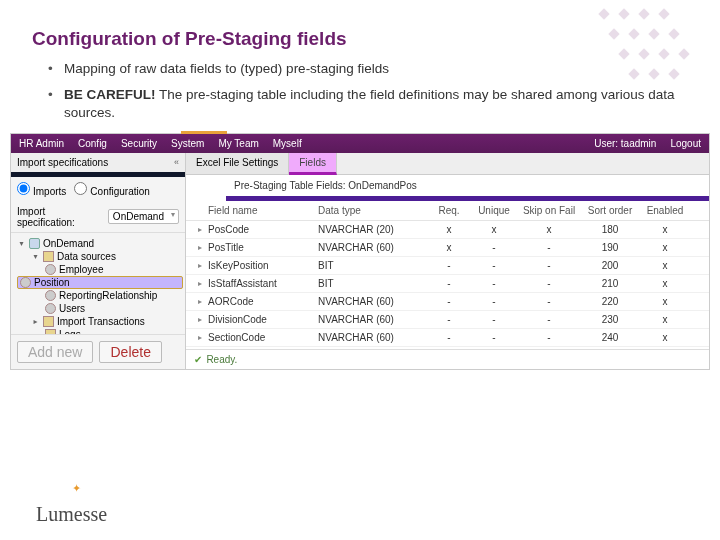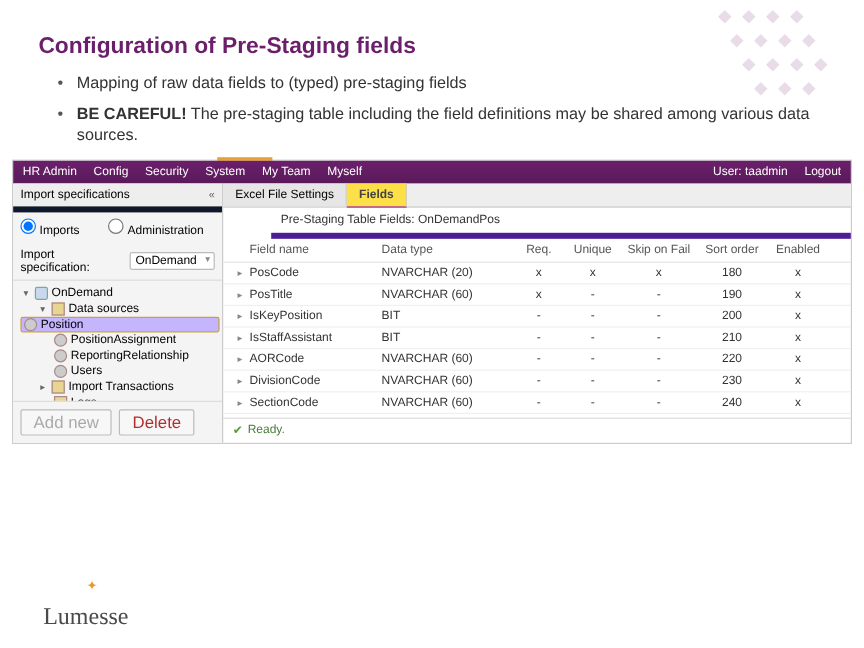--- a/index.html
+++ b/index.html
@@ -13,42 +13,42 @@
   .bullets b { font-weight: bold; }
   .app { margin: 6px 10px 0 10px; border: 1px solid #ccc; font-size: 10px; background: #fff; }
   .topbar { background: linear-gradient(#6b1f6b,#5a1a5a); color: #fff; display: flex; align-items: center; padding: 4px 8px; gap: 14px; }
   .topbar .tabitem { cursor: pointer; }
   .topbar .spacer { flex: 1; }
   .orange-line { height: 3px; background: #e8a23a; margin-top:-3px; width: 46px; margin-left: 170px; }
   .body { display: flex; height: 216px; }
   .left { width: 175px; border-right: 1px solid #ccc; background: #f4f4f4; display: flex; flex-direction: column; }
   .left-head { background: #eee; padding: 4px 6px; border-bottom: 5px solid #0f172a; display: flex; align-items: center; }
   .left-head .expand { margin-left: auto; font-size: 9px; color: #666; }
-  .radios { display: flex; gap: 24px; padding: 5px 6px; align-items: center; }
+  .radios { display: flex; gap: 8px; padding: 5px 6px; align-items: center; }
   .radios input { margin-right: 3px; }
   .importspec { padding: 4px 6px; display: flex; align-items: center; gap: 4px; border-bottom: 1px solid #ddd; }
   .importspec .dd { border: 1px solid #bbb; background: #fff; padding: 1px 14px 1px 4px; position: relative; border-radius: 2px; }
   .importspec .dd::after { content: "▾"; position: absolute; right: 3px; top: 0; font-size: 8px; color: #888; }
   .tree { flex: 1; padding: 4px 2px 4px 6px; overflow: hidden; }
   .tree-row { display: flex; align-items: center; gap: 3px; padding: 1px 0; white-space: nowrap; }
   .tree-row .tw { width: 9px; text-align: center; color: #666; font-size: 8px; }
   .tree-row .ico { width: 11px; height: 11px; display: inline-block; background: #d9c27a; border: 1px solid #a88; }
   .tree-row .ico.folder { background: #e8d58f; }
   .tree-row .ico.db { background: #c9d8ec; border-color:#7a9; border-radius:2px; }
   .tree-row .ico.gear { background: #ccc; border-radius:50%; }
   .tree-row.sel { background: #c4b5fd; border: 1px solid #caa23a; border-radius: 2px; padding: 0 2px; }
   .ind1 { padding-left: 14px; } .ind2 { padding-left: 28px; }
   .left-foot { display: flex; gap: 6px; padding: 6px; border-top: 1px solid #ddd; }
   .btn { border: 1px solid #bbb; background: #f7f7f7; padding: 2px 10px; border-radius: 2px; font-size: 14px; cursor: pointer; }
   .btn.disabled { color: #aaa; }
   .btn.del { color: #b03030; }
   .right { flex: 1; display: flex; flex-direction: column; }
   .tabs { display: flex; background: #eee; border-bottom: 1px solid #ccc; }
   .tabs .tab { padding: 4px 10px; border-right: 1px solid #ccc; background: #e6e6e6; cursor: pointer; }
-  .tabs .tab.active { background: #fde047; border-bottom: 1px solid #a21caf; margin-bottom: -1px; font-weight: bold; color: #444; }
+  .tabs .tab.active { background: #f0abfc; border-bottom: 3px solid #a21caf; margin-bottom: -1px; font-weight: normal; color: #444; }
   .subtitle { padding: 5px 8px; color: #333; border-bottom: 5px solid #4c1d95; margin-left: 40px; }
   .grid { flex: 1; overflow: hidden; }
   .ghead, .grow { display: grid; grid-template-columns: 16px 110px 110px 42px 48px 62px 60px 50px; align-items: center; }
   .ghead { color: #555; padding: 4px 6px; border-bottom: 1px solid #e4e4e4; }
   .ghead div { text-align: center; } .ghead div:nth-child(2), .ghead div:nth-child(3){ text-align:left; }
   .grow { padding: 3px 6px; border-bottom: 1px solid #f0f0f0; color: #333; }
   .grow .exp { color: #888; font-size: 8px; }
   .grow div { text-align: center; } .grow div:nth-child(2), .grow div:nth-child(3){ text-align:left; }
   .status { border-top: 1px solid #ddd; padding: 4px 8px; color: #4a7a3a; display: flex; align-items: center; gap: 4px; }
   .status .chk { color: #5a9a3a; }
@@ -96,44 +96,44 @@
     <span class="tabitem">Logout</span>
   </div>
   <div class="body">
     <div class="left">
       <div class="left-head">
         <span>Import specifications</span>
         <span class="expand">«</span>
       </div>
       <div class="radios">
         <label><input type="radio" checked="" style=""><span>Imports</span></label>
-        <label><input type="radio" style=""><span>Administration</span></label>
+        <label><input type="radio" style=""><span>Configuration</span></label>
       </div>
       <div class="importspec">
         <span>Import specification:</span>
         <span class="dd">OnDemand</span>
       </div>
       <div class="tree">
         <div class="tree-row">
             <span class="tw">▾</span>
             <span class="ico db"></span>
             <span>OnDemand</span>
           </div>
         <div class="tree-row ind1">
             <span class="tw">▾</span>
             <span class="ico folder"></span>
             <span>Data sources</span>
           </div>
+        <div class="tree-row ind2">
+            <span class="ico gear"></span>
+            <span>Employee</span>
+          </div>
         <div class="tree-row ind2 sel">
             <span class="ico gear"></span>
             <span>Position</span>
-          </div>
-        <div class="tree-row ind2">
-            <span class="ico gear"></span>
-            <span>PositionAssignment</span>
           </div>
         <div class="tree-row ind2">
             <span class="ico gear"></span>
             <span>ReportingRelationship</span>
           </div>
         <div class="tree-row ind2">
             <span class="ico gear"></span>
             <span>Users</span>
           </div>
         <div class="tree-row ind1">

